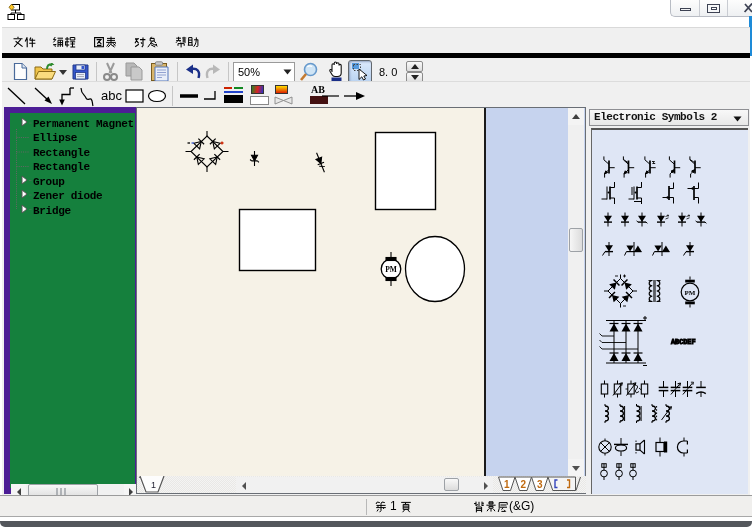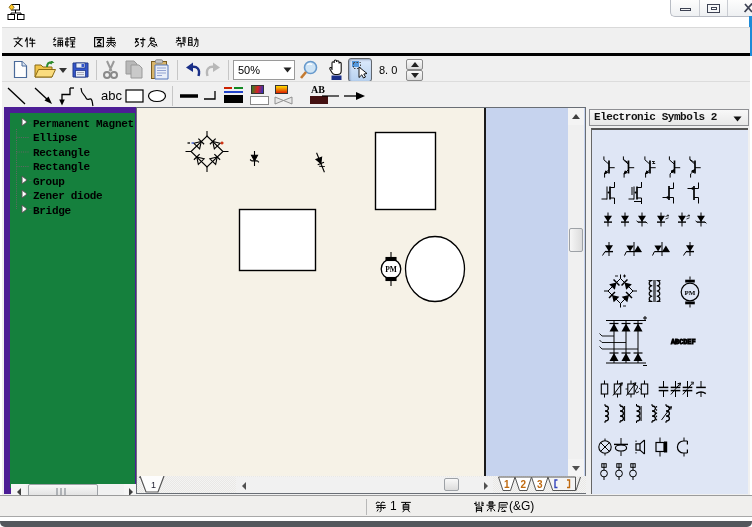--- a/index.html
+++ b/index.html
@@ -7,21 +7,21 @@
 
 #title{position:absolute;left:0;top:0;width:752px;height:26px;background:#fff}
 #title .txt{position:absolute;left:28px;top:5px;font-size:13px;color:#1a1a1a;letter-spacing:.2px}
 #winbtns{position:absolute;right:0;top:0;height:17px;border:1px solid #b8bcc4;border-top:none;border-right:none;border-radius:0 0 0 5px;background:linear-gradient(#fdfdfd,#eef0f2);display:flex}
 .wbtn{width:28px;height:16px;position:relative;border-right:1px solid #c9ccd2}
 .wbtn:last-child{border-right:none}
 
 #menubar{position:absolute;left:2px;top:27px;width:748px;height:26px;background:#f0f0f0;border-top:1px solid #d9d9d9}
 .mi{position:absolute;top:6px;height:15px;display:flex;align-items:center}
 
-#tb1{position:absolute;left:2px;top:53px;width:748px;height:28px;background:#f0f0f0;border-top:3px solid #000000}
+#tb1{position:absolute;left:2px;top:53px;width:748px;height:28px;background:#f0f0f0;border-top:5px solid #000000}
 #tb2{position:absolute;left:2px;top:81px;width:748px;height:26px;background:#f0f0f0;border-top:1px solid #dcdcdc}
 .tsep{position:absolute;top:4px;width:1px;height:20px;background:#c6c6c6}
 
 #main{position:absolute;left:2px;top:107px;width:748px;height:388px;background:#f0f0f0}
 
 #tree{position:absolute;left:2px;top:0px;width:137px;height:387px;background:#15803d;border:6px solid #4c1d95}
 #treebody{position:absolute;left:1px;top:1px;width:128px;height:369px;overflow:hidden;font-family:"Liberation Mono",monospace;font-weight:bold;font-size:10.5px;color:#000}
 
 #canvas{position:absolute;left:134px;top:0px;width:450px;height:387px;border:1px solid #696e75;background:#c6d3ee}
 #page{position:absolute;left:0;top:0;width:349px;height:368px;background:#f6f2e7;border-right:2px solid #1a1a1a}

